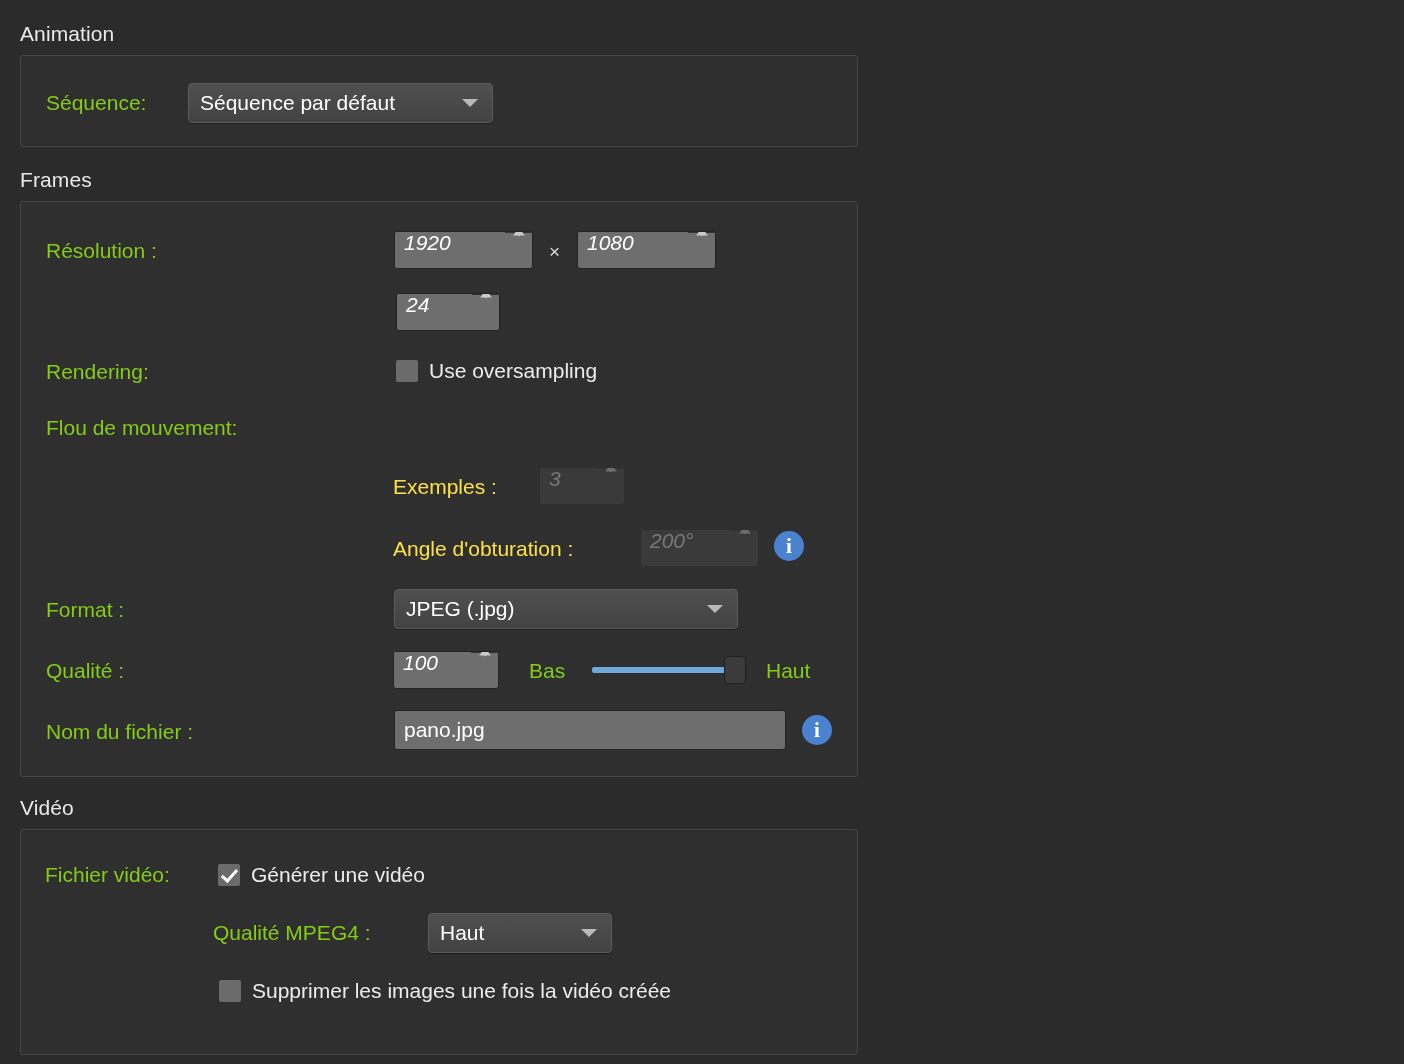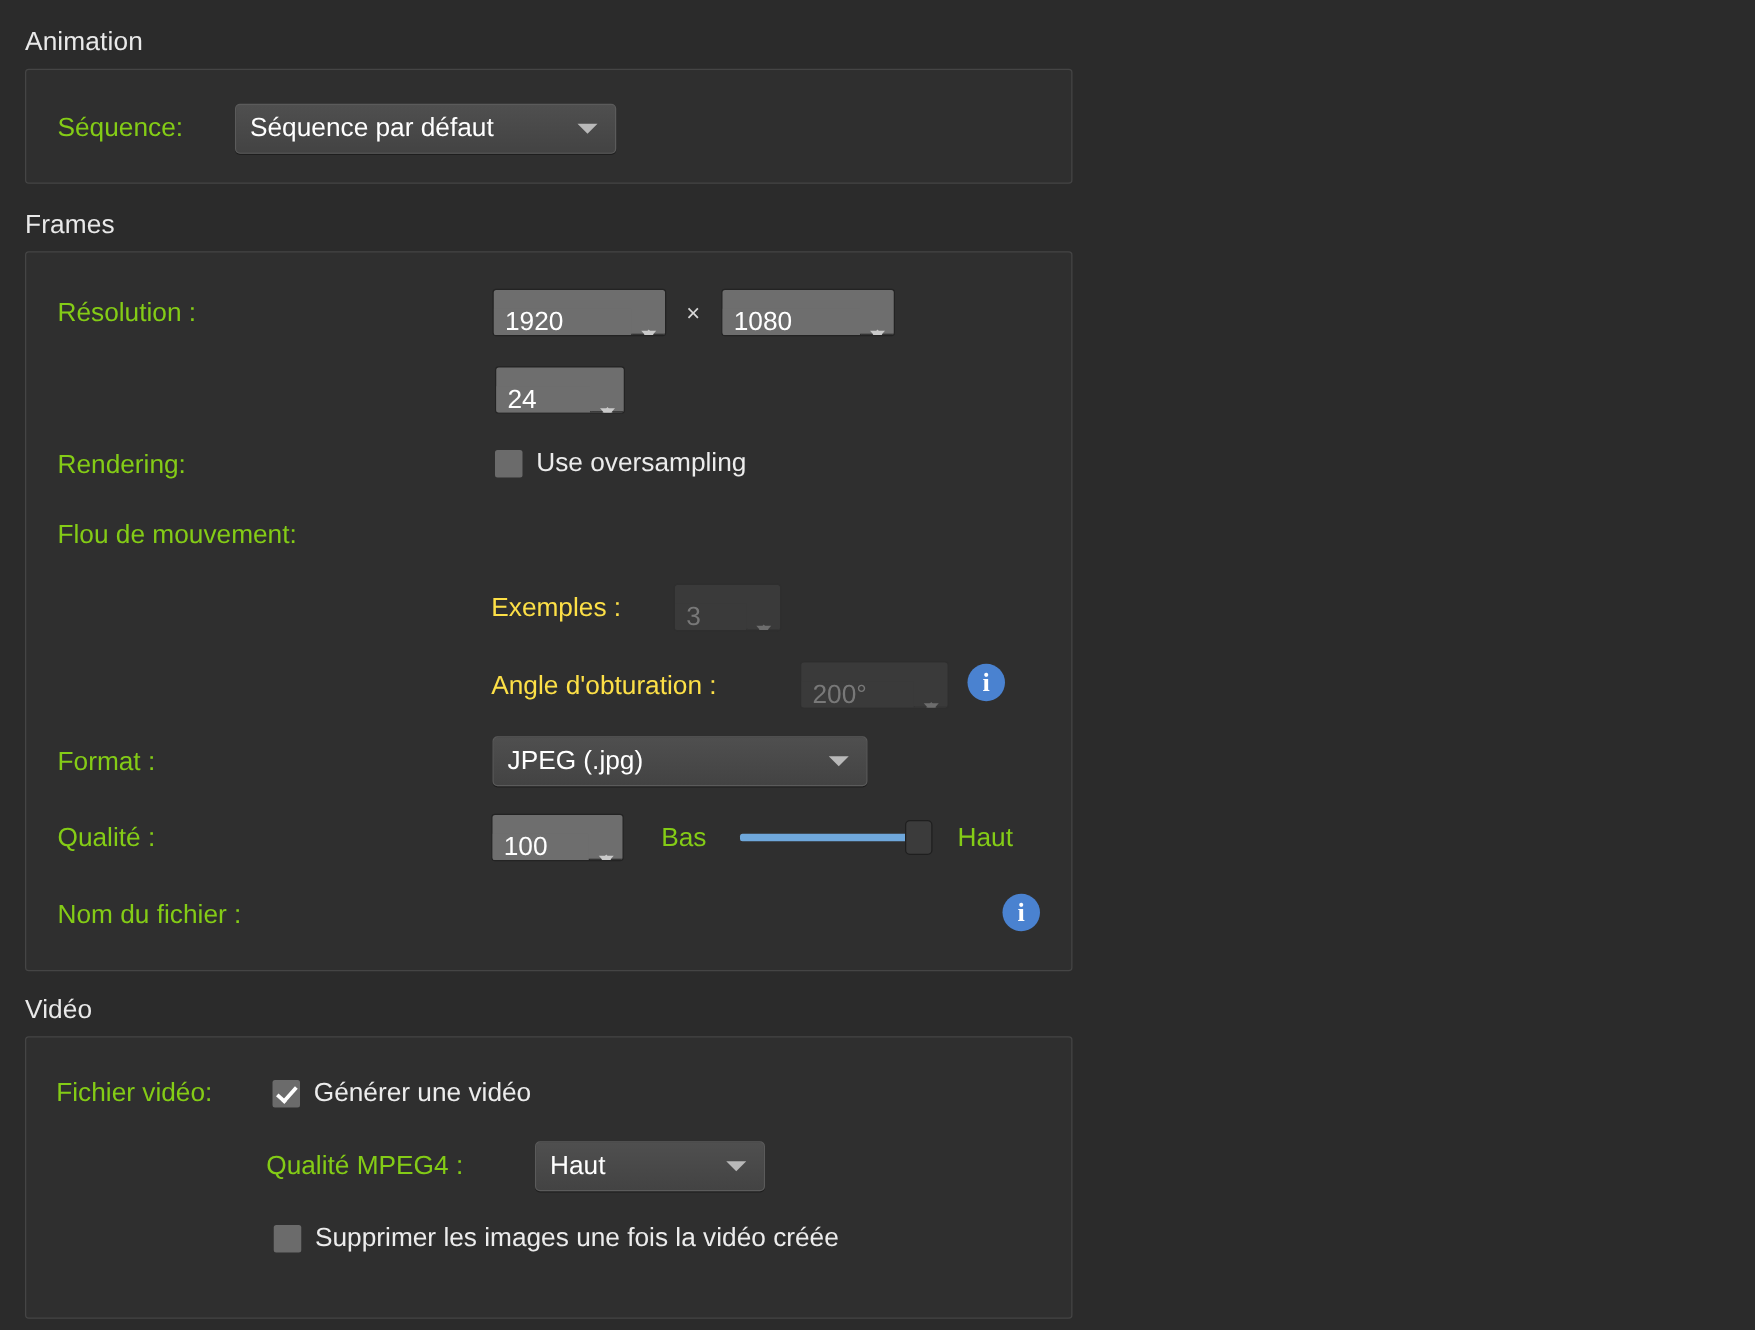--- a/index.html
+++ b/index.html
@@ -48,22 +48,23 @@
 
   
   .spin {
     position: absolute;
     height: 38px;
     box-sizing: border-box;
     border: 1px solid #232323;
     border-radius: 3px;
     background: #6e6e6e;
     display: flex;
-    align-items: flex-end;
+    align-items: flex-start;
     overflow: hidden;
+    font-style: italic;
   }
   .spin .val {
     flex: 1 1 auto;
     display: flex;
     align-items: center;
     padding-left: 9px;
     font-size: 21px;
     color: #ffffff;
     background: #6e6e6e;
     line-height: 1;
@@ -278,21 +279,21 @@
     <div class="btns">
       <div class="ar up"></div>
       <div class="ar dn"></div>
     </div>
   </div>
 
   <div class="info" style="left:774px; top:531px;">i</div>
 
   <div class="lbl" style="left:46px; top:598px;">Format :</div>
 
-  <div class="combo" style="left:394px; top:589px; width:300px;">
+  <div class="combo" style="left:394px; top:589px; width:344px;">
     <span>JPEG (.jpg)</span>
     <span class="caret"></span>
   </div>
 
   <div class="lbl" style="left:46px; top:659px;">Qualité :</div>
 
   <div class="spin" style="left:393px; top:651px; width:106px;">
     <div class="val">100</div>
     <div class="btns">
       <div class="ar up"></div>
@@ -304,20 +305,23 @@
 
   <div class="slider" style="left:592px; top:657px; width:148px;">
     <div class="groove"></div>
     <div class="handle"></div>
   </div>
 
   <div class="lbl" style="left:766px; top:659px;">Haut</div>
 
   <div class="lbl" style="left:46px; top:720px;">Nom du fichier :</div>
 
+  <div class="textfield" style="left:394px; top:710px; width:392px;">
+    <span>pano.jpg</span>
+  </div>
 
   <div class="info" style="left:802px; top:715px;">i</div>
 
   <div class="section-title" style="left:20px; top:796px;">Vidéo</div>
 
   <div class="groupbox" style="left:20px; top:829px; width:838px; height:226px;">
   </div>
 
   <div class="lbl" style="left:45px; top:863px;">Fichier vidéo:</div>
 

